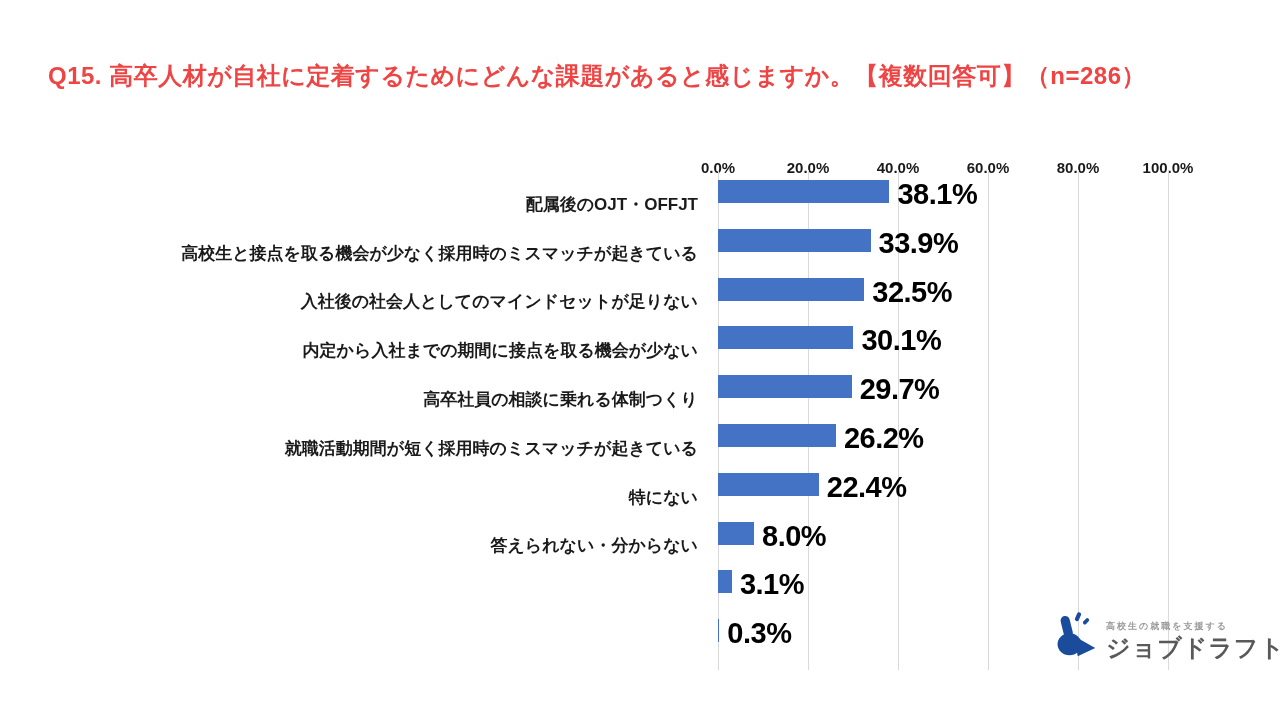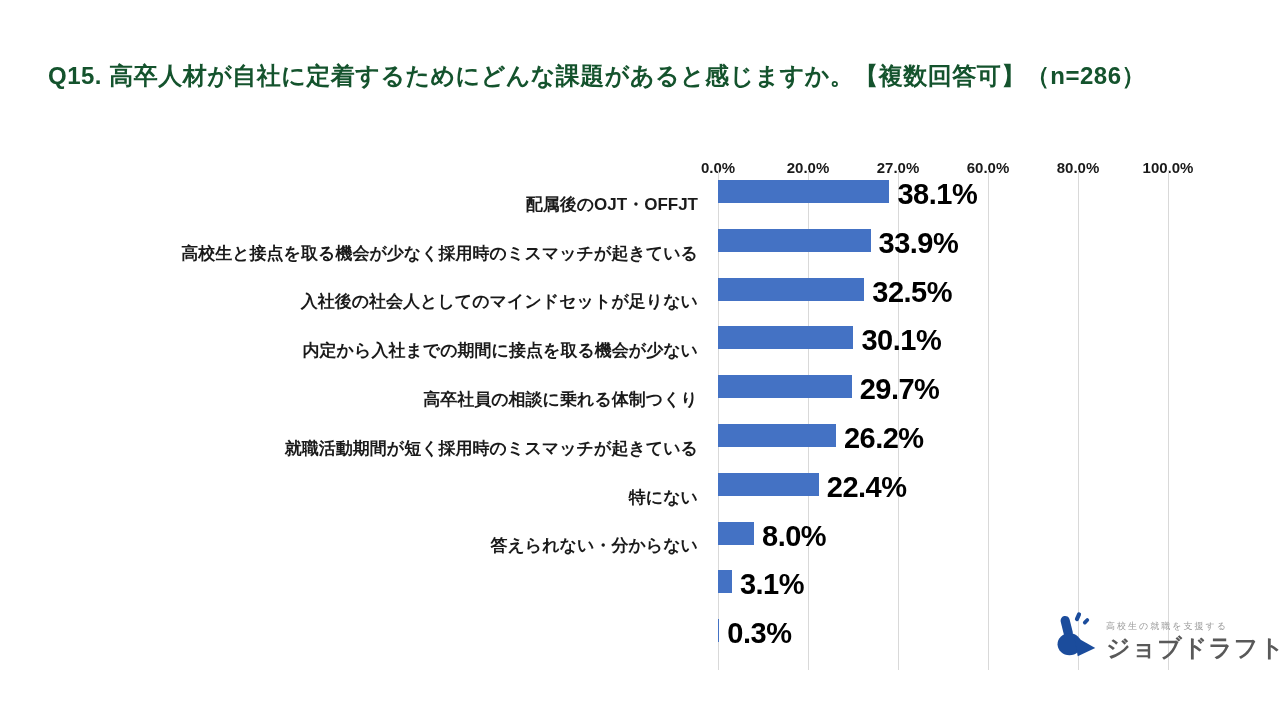--- a/index.html
+++ b/index.html
@@ -1,39 +1,39 @@
 <!DOCTYPE html>
 <html><head>
 <meta charset="utf-8">
 <style>
   html,body{margin:0;padding:0;background:#fff;}
   .page{position:relative;width:1280px;height:720px;background:#ffffff;overflow:hidden;
         font-family:"Liberation Sans","DejaVu Sans",sans-serif;}
   .chart-title{position:absolute;left:48px;top:60px;margin:0;font-size:24px;font-weight:700;
-        color:#14532d;letter-spacing:0.5px;white-space:nowrap;}
+        color:#ef4444;letter-spacing:0.5px;white-space:nowrap;}
   
   .labels{position:absolute;left:30px;top:180px;width:680px;height:488px;
         display:flex;flex-direction:column;}
   .label-row{height:48.8px;display:flex;align-items:center;justify-content:flex-end;
         padding-right:12px;font-size:17px;font-weight:700;color:#1a1a1a;white-space:nowrap;text-align:right;}
   
   .ticks{position:absolute;left:718px;top:148px;width:450px;height:20px;}
   .tick{position:absolute;top:11px;transform:translateX(-50%);font-size:15px;font-weight:700;
         color:#1a1a1a;white-space:nowrap;}
   
   .plot{position:absolute;left:718px;top:180px;width:450px;height:488px;}
   .gridline{position:absolute;top:-10px;bottom:-2px;width:1px;background:#D9D9D9;}
   .bar-row{position:relative;height:48.8px;display:flex;align-items:flex-start;}
   .bar{height:23px;flex:0 0 auto;}
   .bar-value{margin-left:8px;font-size:29px;font-weight:700;color:#000;line-height:1;
         white-space:nowrap;letter-spacing:-0.5px;}
   
   .logo{position:absolute;left:1052px;top:610px;display:flex;align-items:flex-end;gap:8px;}
   .logo-text{display:flex;flex-direction:column;align-items:flex-start;padding-bottom:2px;}
-  .logo-tagline{font-size:9px;letter-spacing:2px;font-weight:400;color:#9a9a9a;margin-bottom:3px;
+  .logo-tagline{font-size:9px;letter-spacing:2px;font-weight:700;color:#9a9a9a;margin-bottom:3px;
         white-space:nowrap;}
   .logo-brand{font-size:24px;font-weight:800;color:#595959;line-height:1;white-space:nowrap;
         letter-spacing:1px;}
 </style>
 </head>
 <body>
 
 <div class="page">
 
   <h1 class="chart-title">Q15. 高卒人材が自社に定着するためにどんな課題があると感じますか。【複数回答可】（n=286）</h1>
@@ -45,21 +45,21 @@
       <div class="label-row">内定から入社までの期間に接点を取る機会が少ない</div>
       <div class="label-row">高卒社員の相談に乗れる体制つくり</div>
       <div class="label-row">就職活動期間が短く採用時のミスマッチが起きている</div>
       <div class="label-row">特にない</div>
       <div class="label-row">答えられない・分からない</div>
     </div>
 
   <div class="ticks" id="ticks">
       <span class="tick" style="left: 0px;">0.0%</span>
       <span class="tick" style="left: 90px;">20.0%</span>
-      <span class="tick" style="left: 180px;">27.0%</span>
+      <span class="tick" style="left: 180px;">40.0%</span>
       <span class="tick" style="left: 270px;">60.0%</span>
       <span class="tick" style="left: 360px;">80.0%</span>
       <span class="tick" style="left: 450px;">100.0%</span>
     </div>
 
   <div class="plot" id="plot">
       <div class="gridline" style="left: 0px; background: rgb(217, 217, 217);"></div>
       <div class="gridline" style="left: 90px; background: rgb(217, 217, 217);"></div>
       <div class="gridline" style="left: 180px; background: rgb(217, 217, 217);"></div>
       <div class="gridline" style="left: 270px; background: rgb(217, 217, 217);"></div>

